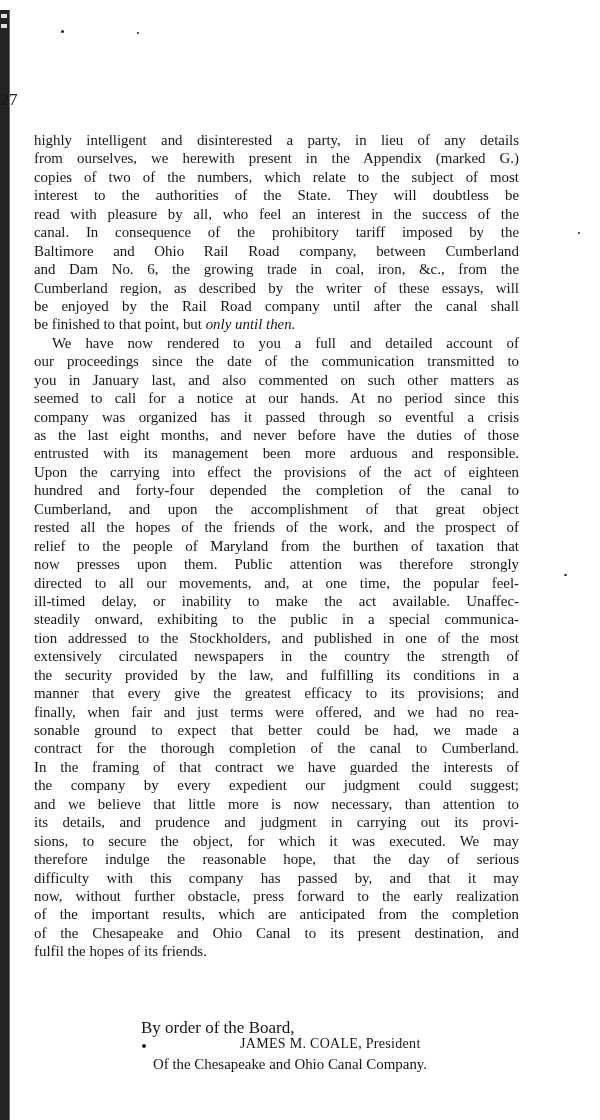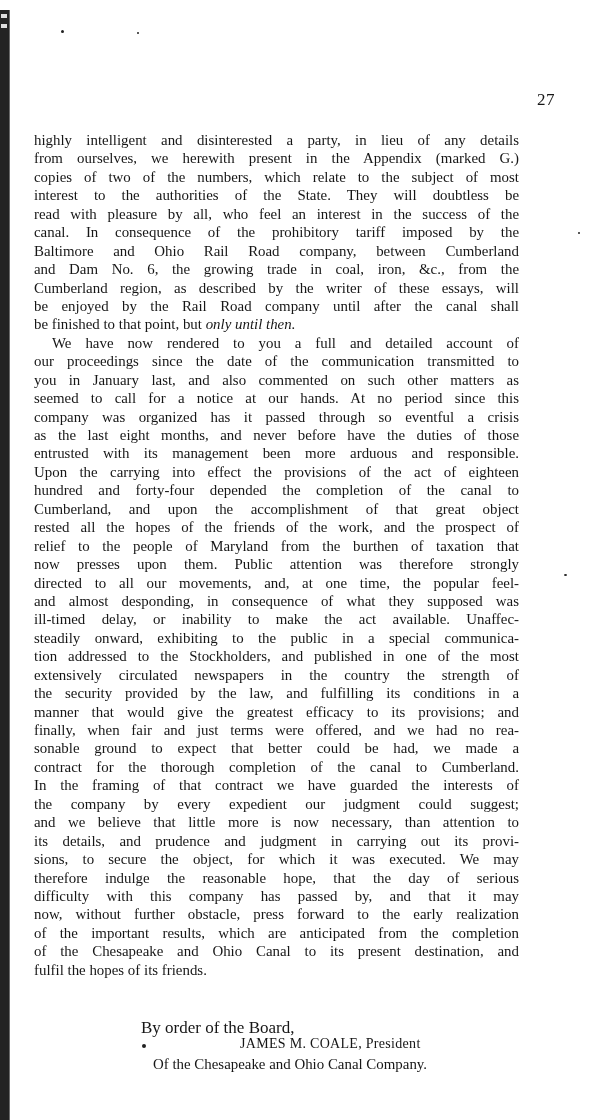--- a/index.html
+++ b/index.html
@@ -45,21 +45,21 @@
     .speck {
       position: absolute;
       background: #222;
       border-radius: 50%;
     }
     .page-number {
       position: absolute;
       top: 90px;
       left: 0;
       width: 555px;
-      text-align: right;
+      text-align: left;
       font-size: 17px;
       letter-spacing: 0.5px;
     }
     .body-text {
       position: absolute;
       left: 34px;
       top: 131px;
       width: 485px;
       font-size: 14.9px;
       line-height: 18.45px;
@@ -133,27 +133,26 @@
       <span class="line">company was organized has it passed through so eventful a crisis</span>
       <span class="line">as the last eight months, and never before have the duties of those</span>
       <span class="line">entrusted with its management been more arduous and responsible.</span>
       <span class="line">Upon the carrying into effect the provisions of the act of eighteen</span>
       <span class="line">hundred and forty-four depended the completion of the canal to</span>
       <span class="line">Cumberland, and upon the accomplishment of that great object</span>
       <span class="line">rested all the hopes of the friends of the work, and the prospect of</span>
       <span class="line">relief to the people of Maryland from the burthen of taxation that</span>
       <span class="line">now presses upon them. Public attention was therefore strongly</span>
       <span class="line">directed to all our movements, and, at one time, the popular feel-</span>
-      <span class="line">and almost desponding, in consequence of what they supposed was</span>
       <span class="line">ill-timed delay, or inability to make the act available. Unaffec-</span>
       <span class="line">steadily onward, exhibiting to the public in a special communica-</span>
       <span class="line">tion addressed to the Stockholders, and published in one of the most</span>
       <span class="line">extensively circulated newspapers in the country the strength of</span>
       <span class="line">the security provided by the law, and fulfilling its conditions in a</span>
-      <span class="line">manner that would give the greatest efficacy to its provisions; and</span>
+      <span class="line">manner that every give the greatest efficacy to its provisions; and</span>
       <span class="line">finally, when fair and just terms were offered, and we had no rea-</span>
       <span class="line">sonable ground to expect that better could be had, we made a</span>
       <span class="line">contract for the thorough completion of the canal to Cumberland.</span>
       <span class="line">In the framing of that contract we have guarded the interests of</span>
       <span class="line">the company by every expedient our judgment could suggest;</span>
       <span class="line">and we believe that little more is now necessary, than attention to</span>
       <span class="line">its details, and prudence and judgment in carrying out its provi-</span>
       <span class="line">sions, to secure the object, for which it was executed. We may</span>
       <span class="line">therefore indulge the reasonable hope, that the day of serious</span>
       <span class="line">difficulty with this company has passed by, and that it may</span>

